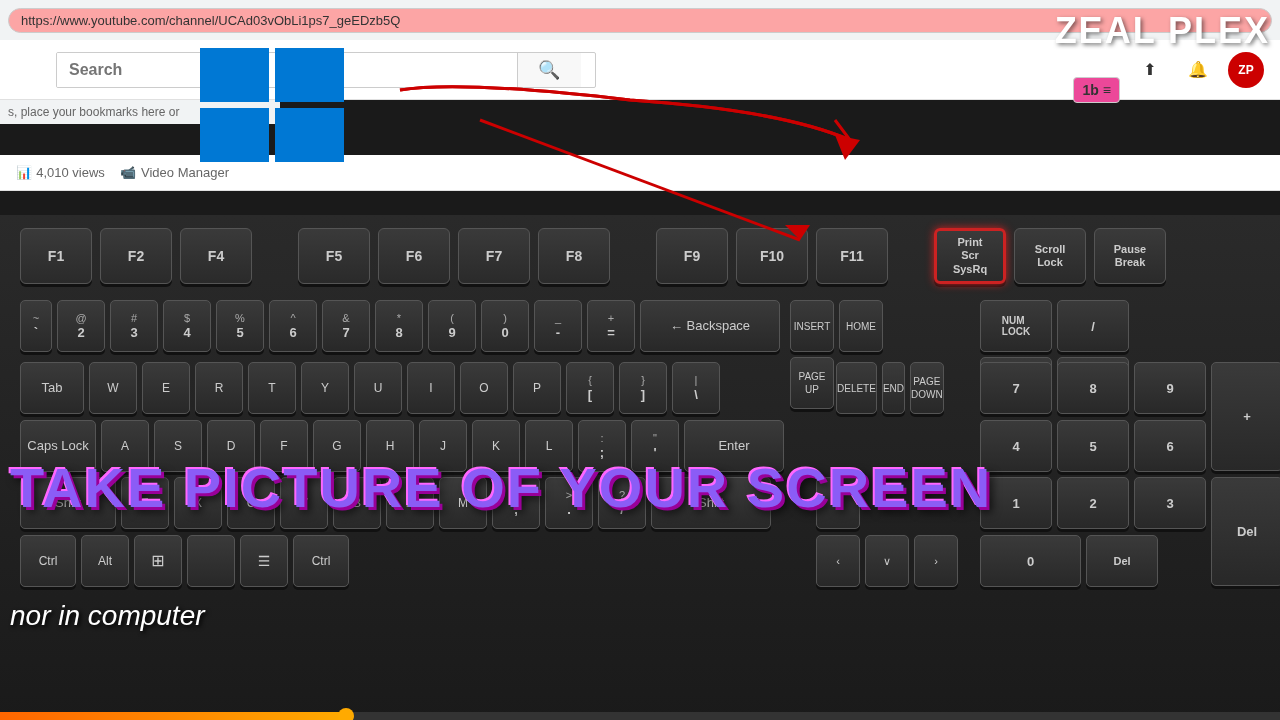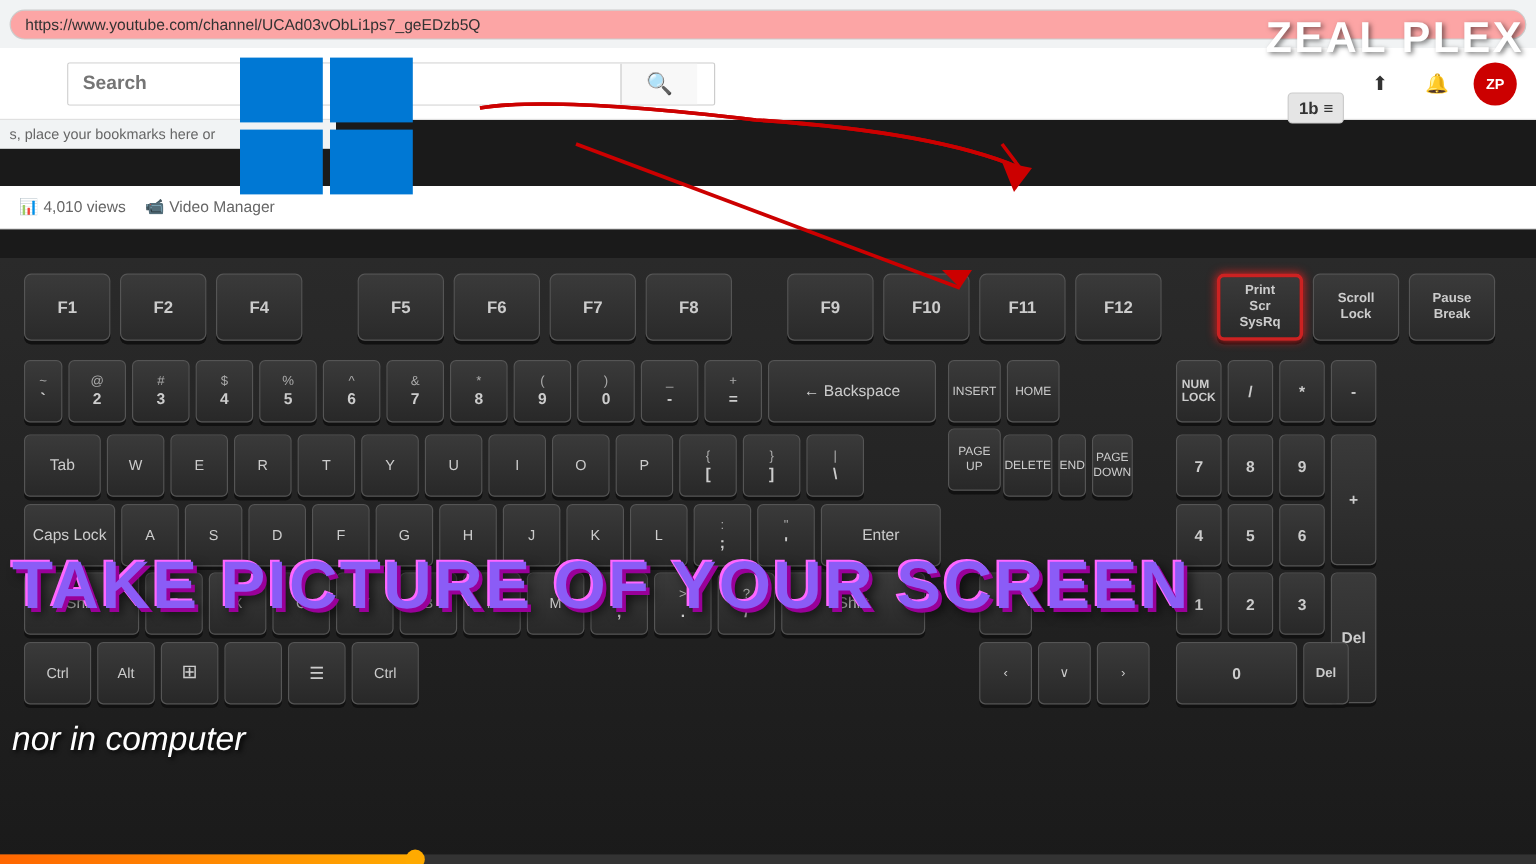--- a/index.html
+++ b/index.html
@@ -100,21 +100,21 @@
       display: flex;
       align-items: center;
       justify-content: center;
       cursor: pointer;
       font-size: 16px;
       background: none;
       border: none;
       color: #333;
     }
     .yt-1b-btn {
-      background: #e5e5e5;
+      background: #ec4899;
       border: 1px solid #ccc;
       border-radius: 4px;
       padding: 4px 8px;
       font-size: 14px;
       font-weight: bold;
       color: #333;
       display: flex;
       align-items: center;
       gap: 4px;
       cursor: pointer;
@@ -337,21 +337,21 @@
       gap: 5px;
       z-index: 6;
     }
     .np-key {
       background: linear-gradient(180deg, #3a3a3a 0%, #282828 100%);
       border: 1px solid #555;
       border-radius: 5px;
       color: #ccc;
       font-size: 13px;
       height: 52px;
-      width: 38px;
+      width: 72px;
       display: flex;
       align-items: center;
       justify-content: center;
       cursor: pointer;
       box-shadow: 0 3px 0 #111;
       font-weight: bold;
     }
 
     
     .qwerty-row {
@@ -602,21 +602,20 @@
   <div class="fkey fkey-wide">F4</div>
   <div class="fkey-gap"></div>
   <div class="fkey fkey-wide">F5</div>
   <div class="fkey fkey-wide">F6</div>
   <div class="fkey fkey-wide">F7</div>
   <div class="fkey fkey-wide">F8</div>
   <div class="fkey-gap"></div>
   <div class="fkey fkey-wide">F9</div>
   <div class="fkey fkey-wide">F10</div>
   <div class="fkey fkey-wide">F11</div>
-  <div class="fkey fkey-wide">F12</div>
   <div class="fkey-gap"></div>
   <div class="fkey-special fkey-prtsc">
     <span>Print<br>Scr<br>SysRq</span>
   </div>
   <div class="fkey-special">
     <span>Scroll<br>Lock</span>
   </div>
   <div class="fkey-special">
     <span>Pause<br>Break</span>
   </div>

